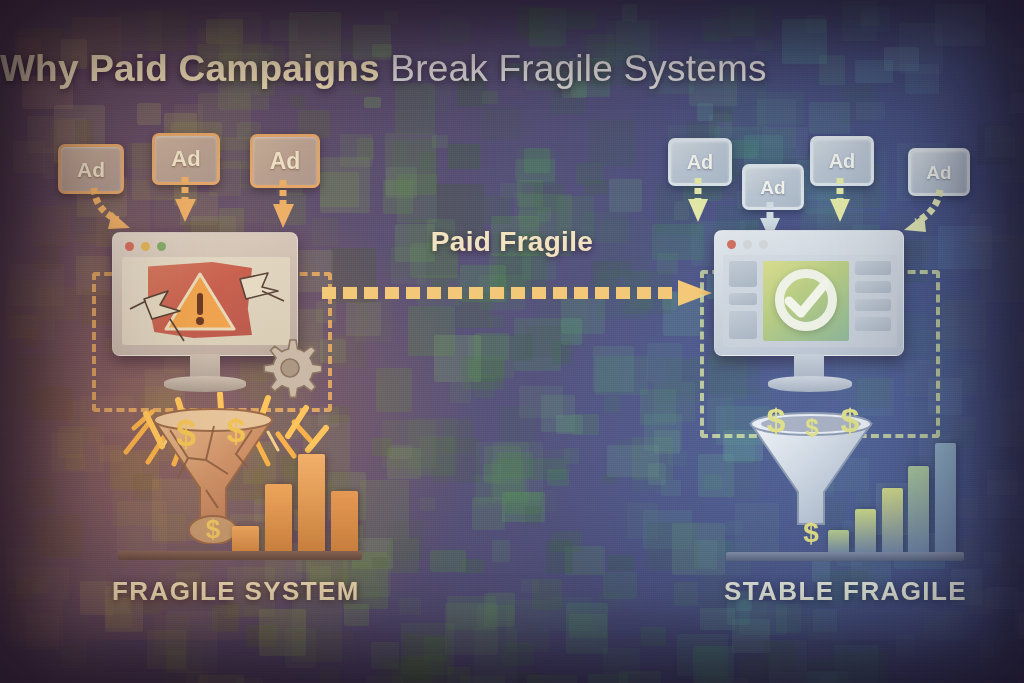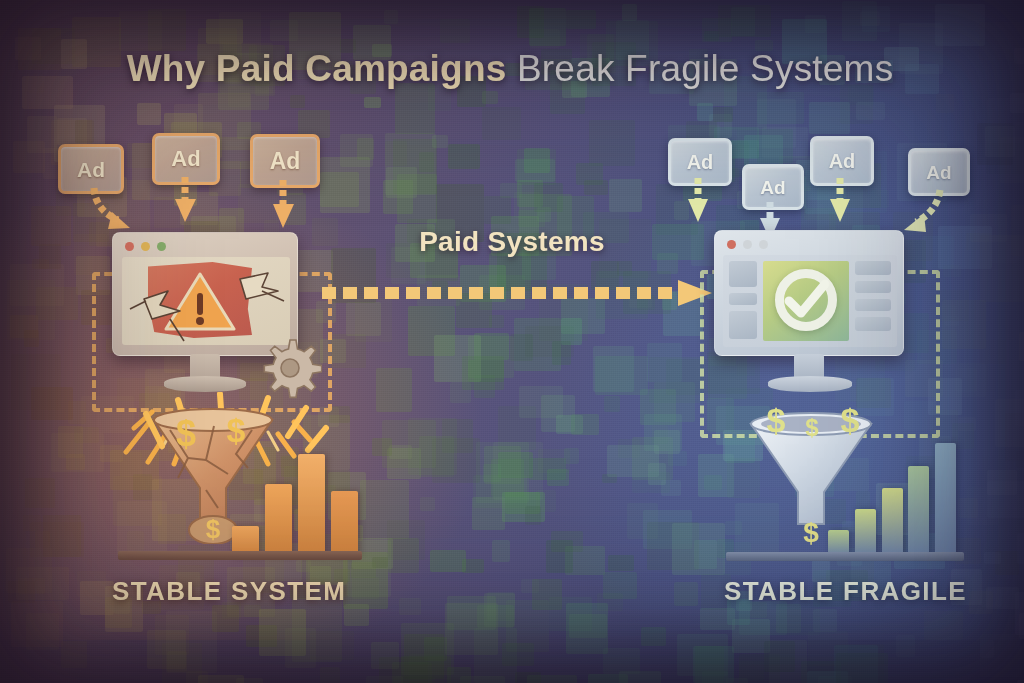--- a/index.html
+++ b/index.html
@@ -30,21 +30,21 @@
     position:absolute;right:-40px;top:170px;width:520px;height:470px;pointer-events:none;
     background:radial-gradient(ellipse at 60% 55%, rgba(120,160,220,.22) 0%, rgba(110,150,215,.10) 48%, rgba(0,0,0,0) 74%);
   }
   .vignette{
     position:absolute;inset:0;pointer-events:none;
     box-shadow:inset 0 0 70px 26px rgba(20,10,24,.62), inset 0 0 150px 60px rgba(18,8,22,.38);
   }
 
   
   #title{
-    position:absolute;left:0;right:4px;top:48px;text-align:center;
+    position:absolute;left:0;right:4px;top:48px;text-align:left;
     font-size:37px;letter-spacing:.2px;white-space:nowrap;
     text-shadow:0 2px 7px rgba(30,14,30,.70);
   }
   #title .strong{font-weight:bold;color:#F6E4BA;}
   #title .light{font-weight:normal;color:#E7E6E4;}
 
   
   .ad{
     position:absolute;display:flex;align-items:center;justify-content:center;
     border-radius:7px;font-weight:bold;
@@ -871,25 +871,25 @@
     </svg>
 
     <div id="chart-left" style="position:absolute;left:232px;top:440px;width:126px;height:116px;">
         <div class="bar" style="left: 0px; width: 27px; height: 30px; bottom: 0px; background: linear-gradient(rgb(240, 168, 95), rgb(210, 133, 63)); box-shadow: rgba(60, 26, 18, 0.35) 2px 0px 6px;"></div>
         <div class="bar" style="left: 33px; width: 27px; height: 72px; bottom: 0px; background: linear-gradient(rgb(239, 166, 92), rgb(210, 133, 63)); box-shadow: rgba(60, 26, 18, 0.35) 2px 0px 6px;"></div>
         <div class="bar" style="left: 66px; width: 27px; height: 102px; bottom: 0px; background: linear-gradient(rgb(242, 176, 106), rgb(210, 133, 63)); box-shadow: rgba(60, 26, 18, 0.35) 2px 0px 6px;"></div>
         <div class="bar" style="left: 99px; width: 27px; height: 65px; bottom: 0px; background: linear-gradient(rgb(232, 154, 85), rgb(210, 133, 63)); box-shadow: rgba(60, 26, 18, 0.35) 2px 0px 6px;"></div>
       </div>
     <div class="shelf" style="left:118px;top:551px;width:244px;height:9px;background:linear-gradient(180deg,#8d6a58,#6c4c40);"></div>
 
-    <div class="syslabel" id="label-fragile">STABLE SYSTEM</div>
+    <div class="syslabel" id="label-fragile">FRAGILE SYSTEM</div>
   </div>
 
   <div>
-    <div id="paidtraffic">Paid Systems</div>
+    <div id="paidtraffic">Paid Fragile</div>
     <svg style="position:absolute;left:320px;top:278px;" width="396" height="30" viewBox="0 0 396 30">
       <path d="M2 15 L362 15" stroke="#f3c878" stroke-width="12" fill="none" stroke-dasharray="14 7"></path>
       <path d="M358 2 L392 15 L358 28 Z" fill="#f3c878"></path>
     </svg>
   </div>
 
   <div>
 
     <div class="frame cool" style="left:700px;top:270px;width:232px;height:160px;"></div>
 

